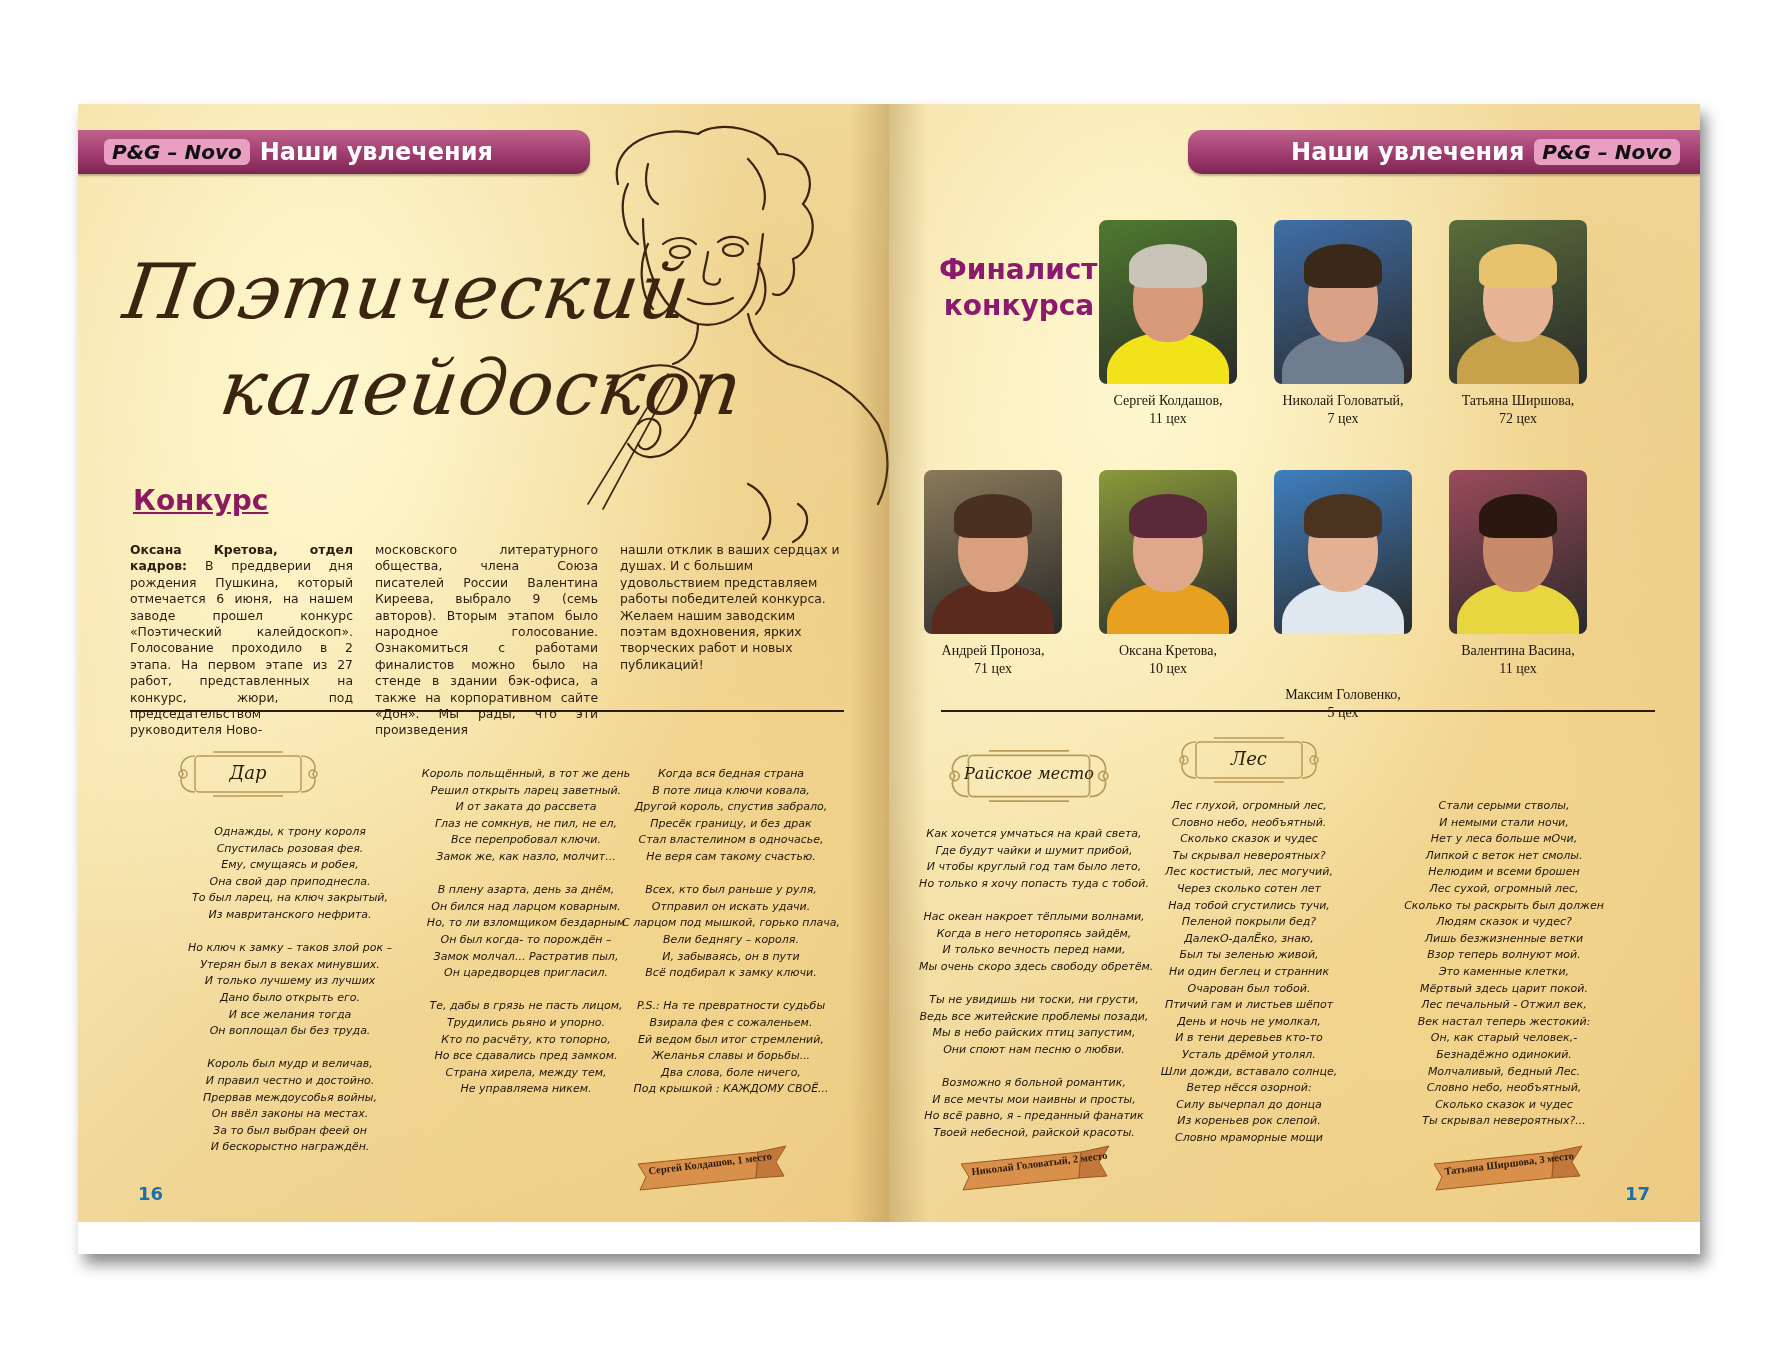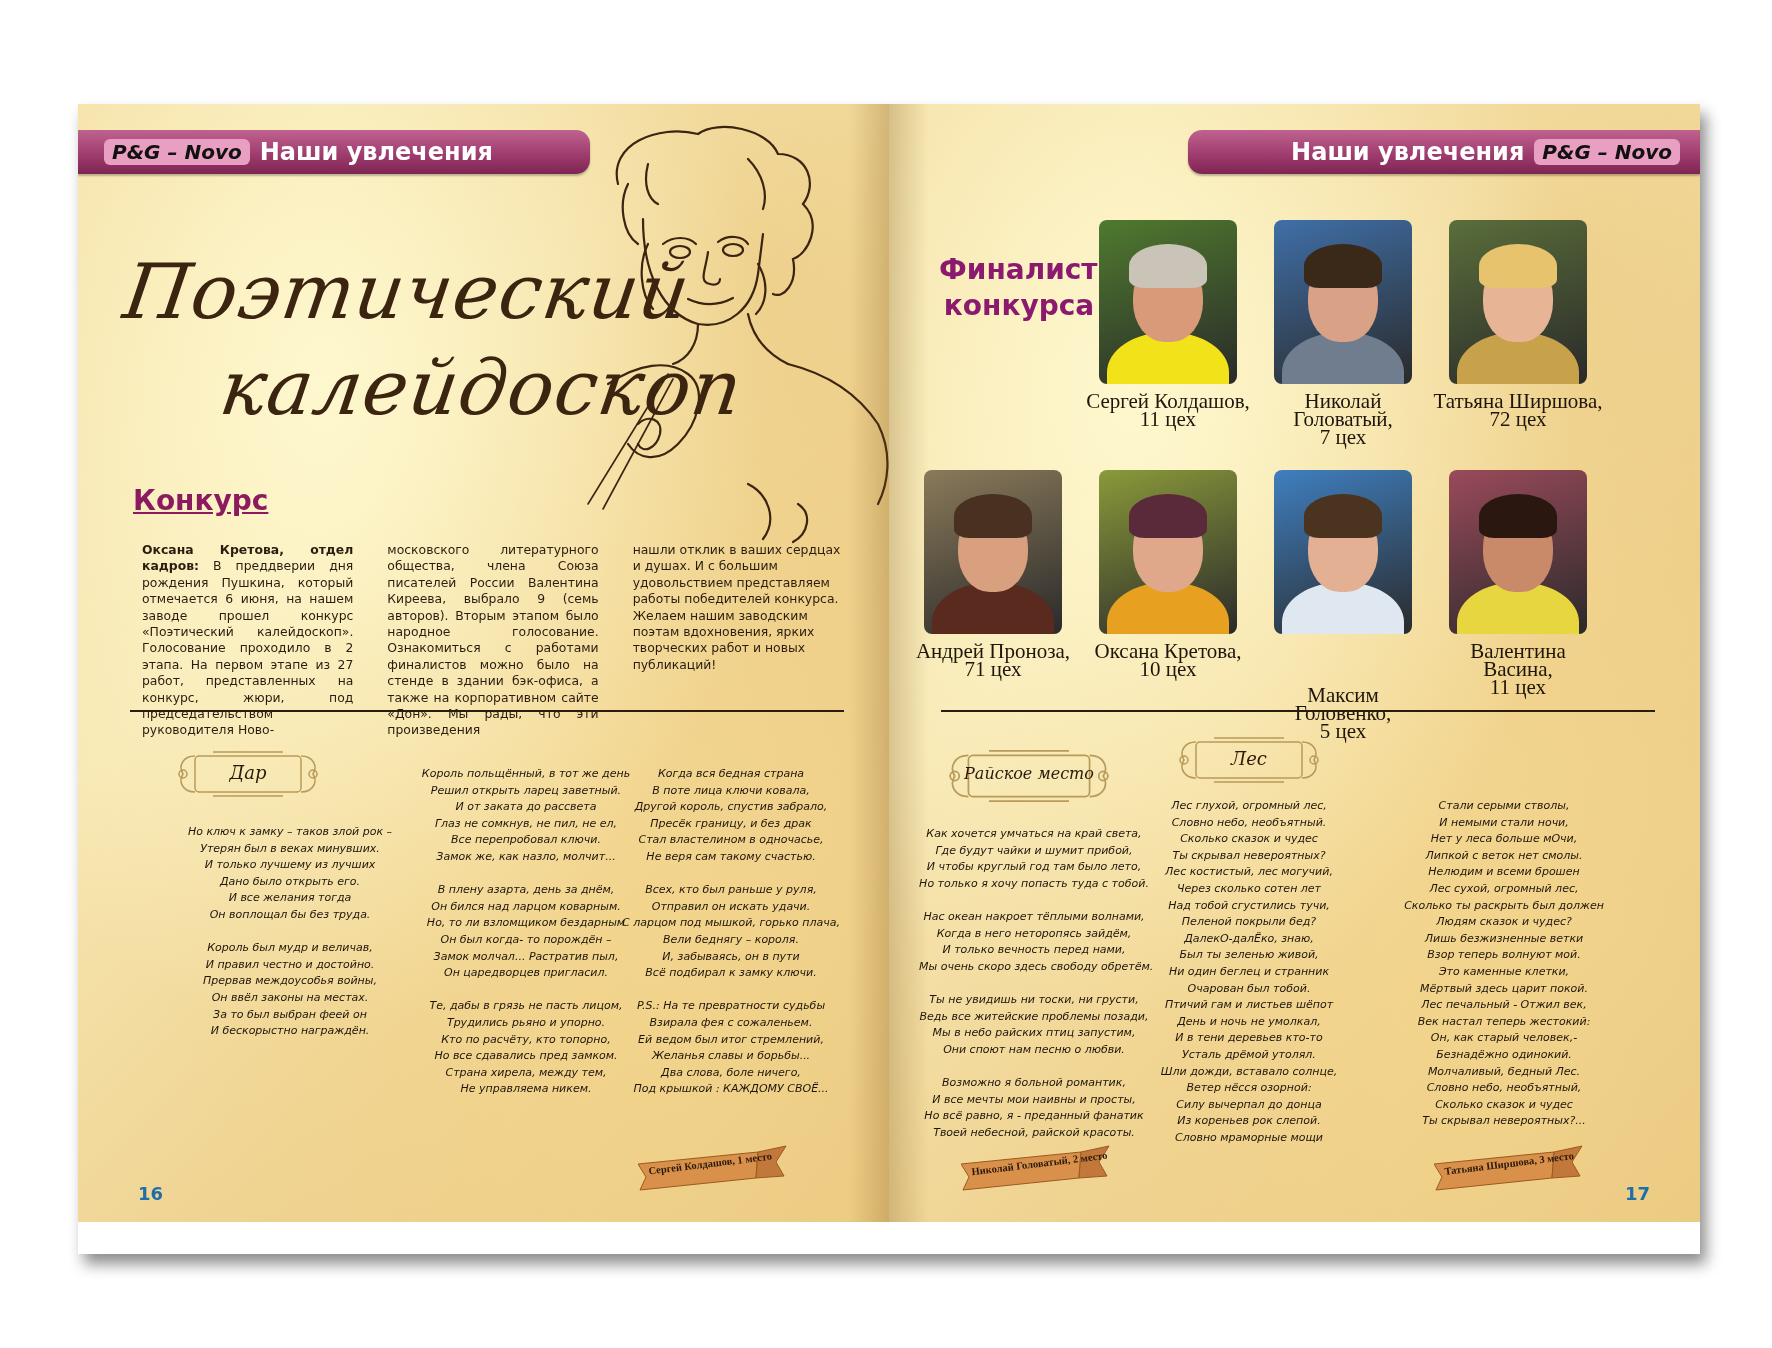--- a/index.html
+++ b/index.html
@@ -25,21 +25,21 @@
   .right .brand{margin-right:20px;}
 
   .script-title{position:absolute;left:40px;top:140px;font-family:"DejaVu Serif",serif;font-style:italic;color:#3b2410;font-size:76px;line-height:96px;transform:skewX(-8deg);letter-spacing:1px;}
   .script-title .l2{display:block;padding-left:110px;}
 
   .portrait{position:absolute;left:470px;top:20px;width:360px;height:420px;}
 
   .konkurs{position:absolute;left:55px;top:380px;font-family:"DejaVu Sans",sans-serif;font-weight:bold;font-size:28px;color:#8b1a5e;text-decoration:underline;}
 
   .article{position:absolute;left:52px;top:438px;width:714px;display:flex;gap:22px;}
-  .article .col{width:223px;font-family:"DejaVu Sans",sans-serif;font-size:12.4px;line-height:16.4px;color:#2a1d10;text-align:justify;margin-left:12px;}
+  .article .col{width:223px;font-family:"DejaVu Sans",sans-serif;font-size:12.4px;line-height:16.4px;color:#2a1d10;text-align:justify;}
   .article .col b{font-weight:bold;}
 
   .divider{position:absolute;height:2px;background:#2a1d10;}
   .left .divider{left:52px;top:606px;width:714px;}
   .right .divider{left:52px;top:606px;width:714px;}
 
   .poem-col{position:absolute;font-family:"DejaVu Sans",sans-serif;font-style:italic;font-size:11px;line-height:16.6px;color:#1e150b;text-align:center;width:240px;}
   .poem-col .stanza{margin-bottom:16.6px;}
   .poem-col .line{display:block;white-space:nowrap;}
 
@@ -50,21 +50,21 @@
   .ribbon .rtext{position:absolute;left:10px;top:14px;font-family:"Liberation Serif",serif;font-weight:bold;font-size:10.5px;color:#2a1a0c;transform:rotate(-7deg);white-space:nowrap;}
 
   .page-num{position:absolute;bottom:18px;font-family:"DejaVu Sans",sans-serif;font-weight:bold;font-size:18px;color:#1e6fa8;}
 
   .finalists-title{position:absolute;left:50px;top:148px;font-family:"DejaVu Sans",sans-serif;font-weight:bold;font-size:28px;line-height:36px;color:#8b1a6e;text-align:center;width:160px;}
 
   .photo{position:absolute;width:138px;height:164px;border-radius:8px;overflow:hidden;}
   .photo .face{position:absolute;left:34px;top:34px;width:70px;height:88px;border-radius:50% 50% 45% 45%;}
   .photo .body{position:absolute;left:8px;top:112px;width:122px;height:80px;border-radius:50% 50% 0 0;}
   .photo .hair{position:absolute;left:30px;top:24px;width:78px;height:44px;border-radius:50% 50% 20% 20%;}
-  .caption{position:absolute;width:170px;text-align:center;font-family:"Liberation Serif",serif;font-size:21px;line-height:18px;color:#1e150b;}
+  .caption{position:absolute;width:170px;text-align:center;font-family:"Liberation Serif",serif;font-size:14px;line-height:18px;color:#1e150b;}
 </style>
 </head>
 <body>
 
 <div class="spread">
 
   <div class="page left">
     <div class="header-bar">
       <span class="brand">P&amp;G – Novo</span>
       <span class="section-title">Наши увлечения</span>
@@ -115,20 +115,28 @@
         <path d="M40 6 L110 6 M40 50 L110 50"></path>
         <circle cx="10" cy="28" r="4"></circle>
           <circle cx="140" cy="28" r="4"></circle>
       </g>
     </svg>
     <div class="frame" style="left:95px;top:642px;">
       <div class="ftitle">Дар</div>
     </div>
 
     <div class="poem-col" id="dar-c1" style="left:92px;top:720px;">
+        <div class="stanza">
+          <span class="line">Однажды, к трону короля</span>
+          <span class="line">Спустилась розовая фея.</span>
+          <span class="line">Ему, смущаясь и робея,</span>
+          <span class="line">Она свой дар приподнесла.</span>
+          <span class="line">То был ларец, на ключ закрытый,</span>
+          <span class="line">Из мавританского нефрита.</span>
+        </div>
         <div class="stanza">
           <span class="line">Но ключ к замку – таков злой рок –</span>
           <span class="line">Утерян был в веках минувших.</span>
           <span class="line">И только лучшему из лучших</span>
           <span class="line">Дано было открыть его.</span>
           <span class="line">И все желания тогда</span>
           <span class="line">Он воплощал бы без труда.</span>
         </div>
         <div class="stanza">
           <span class="line">Король был мудр и величав,</span>

